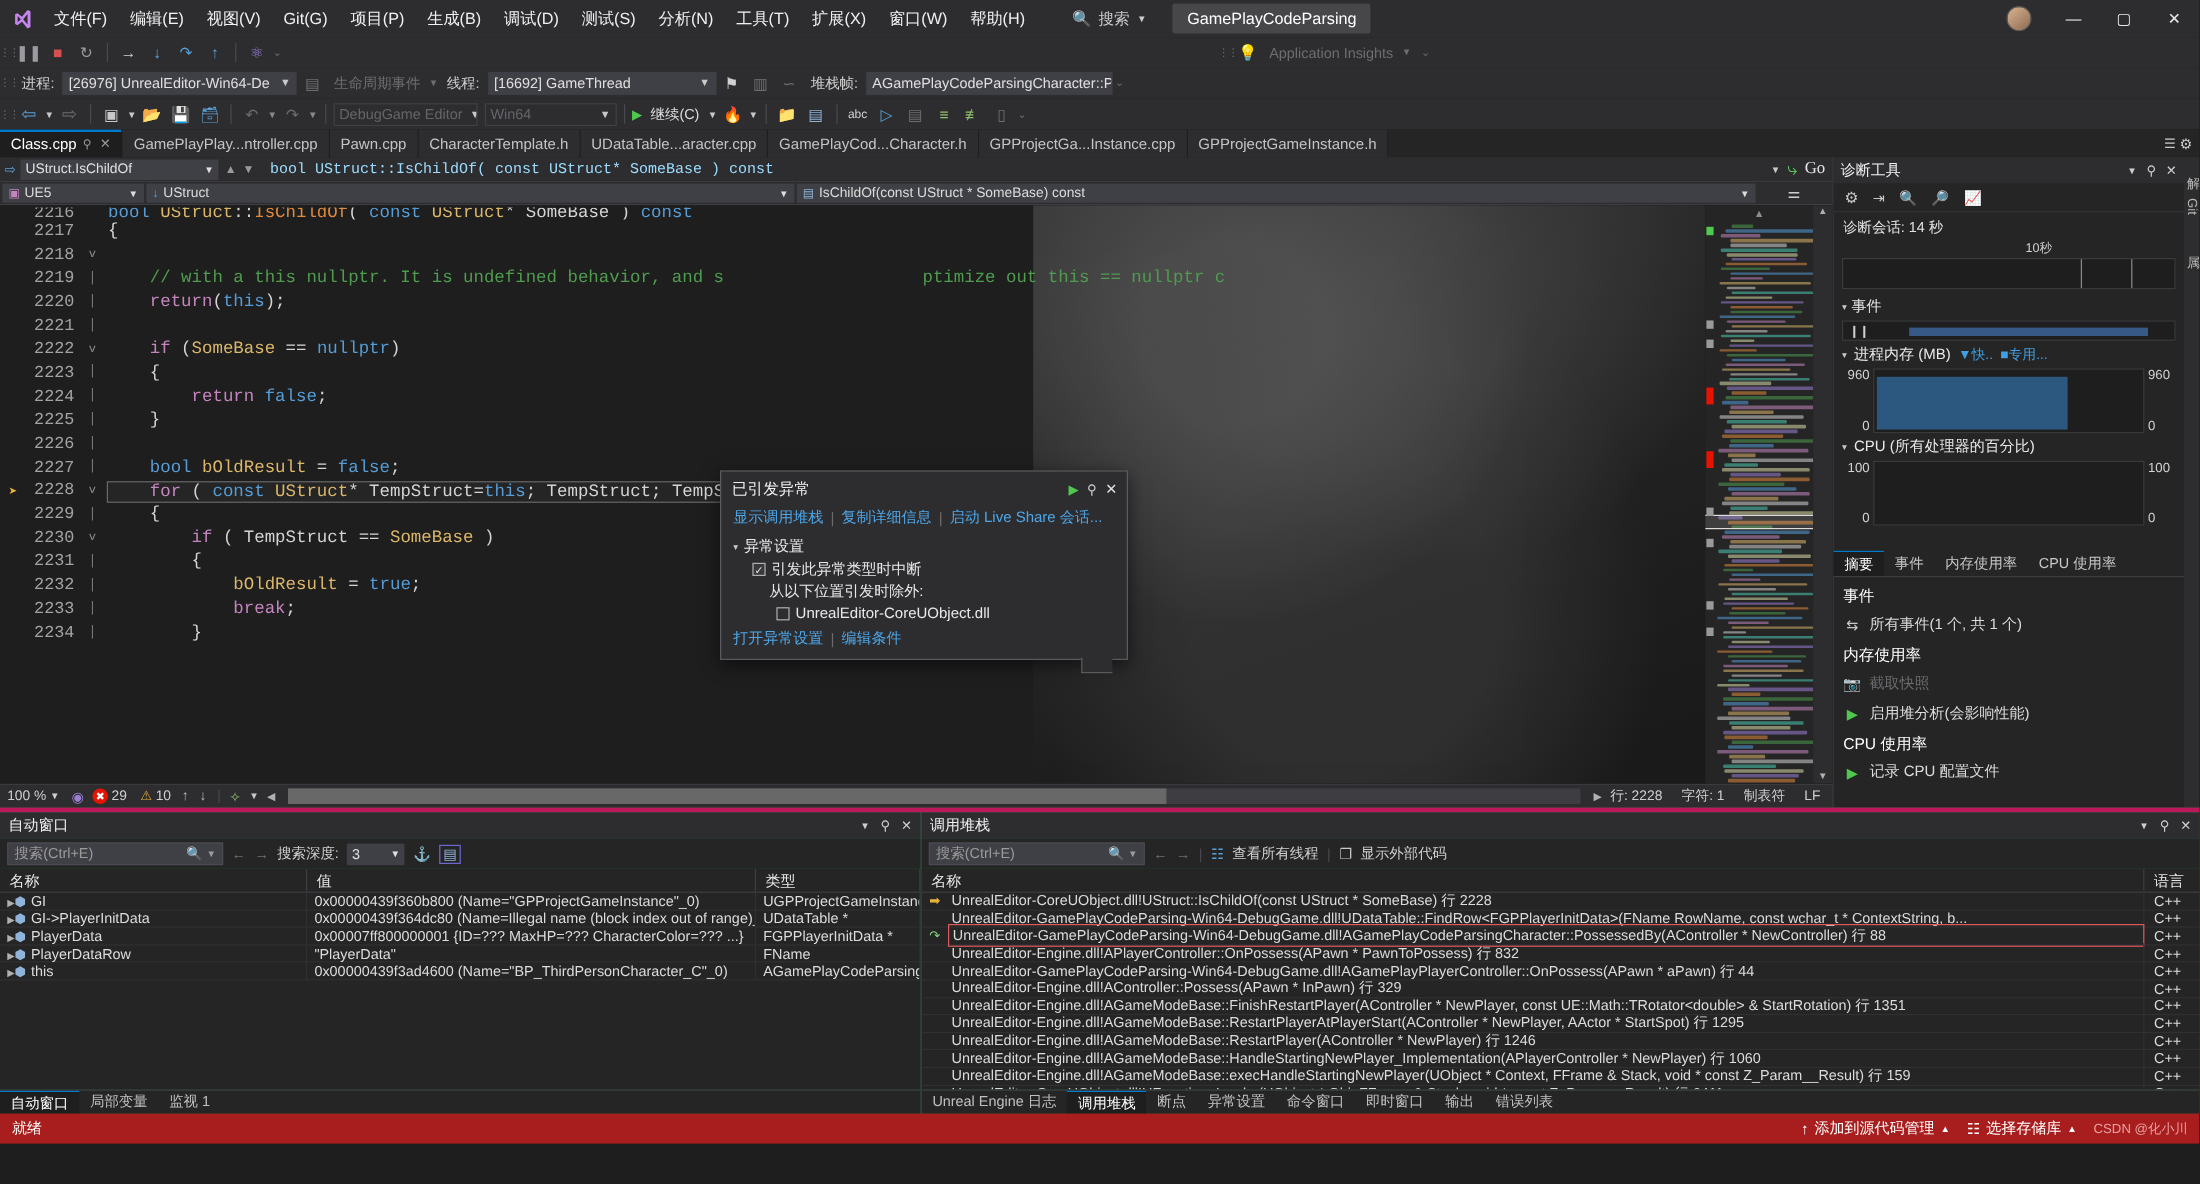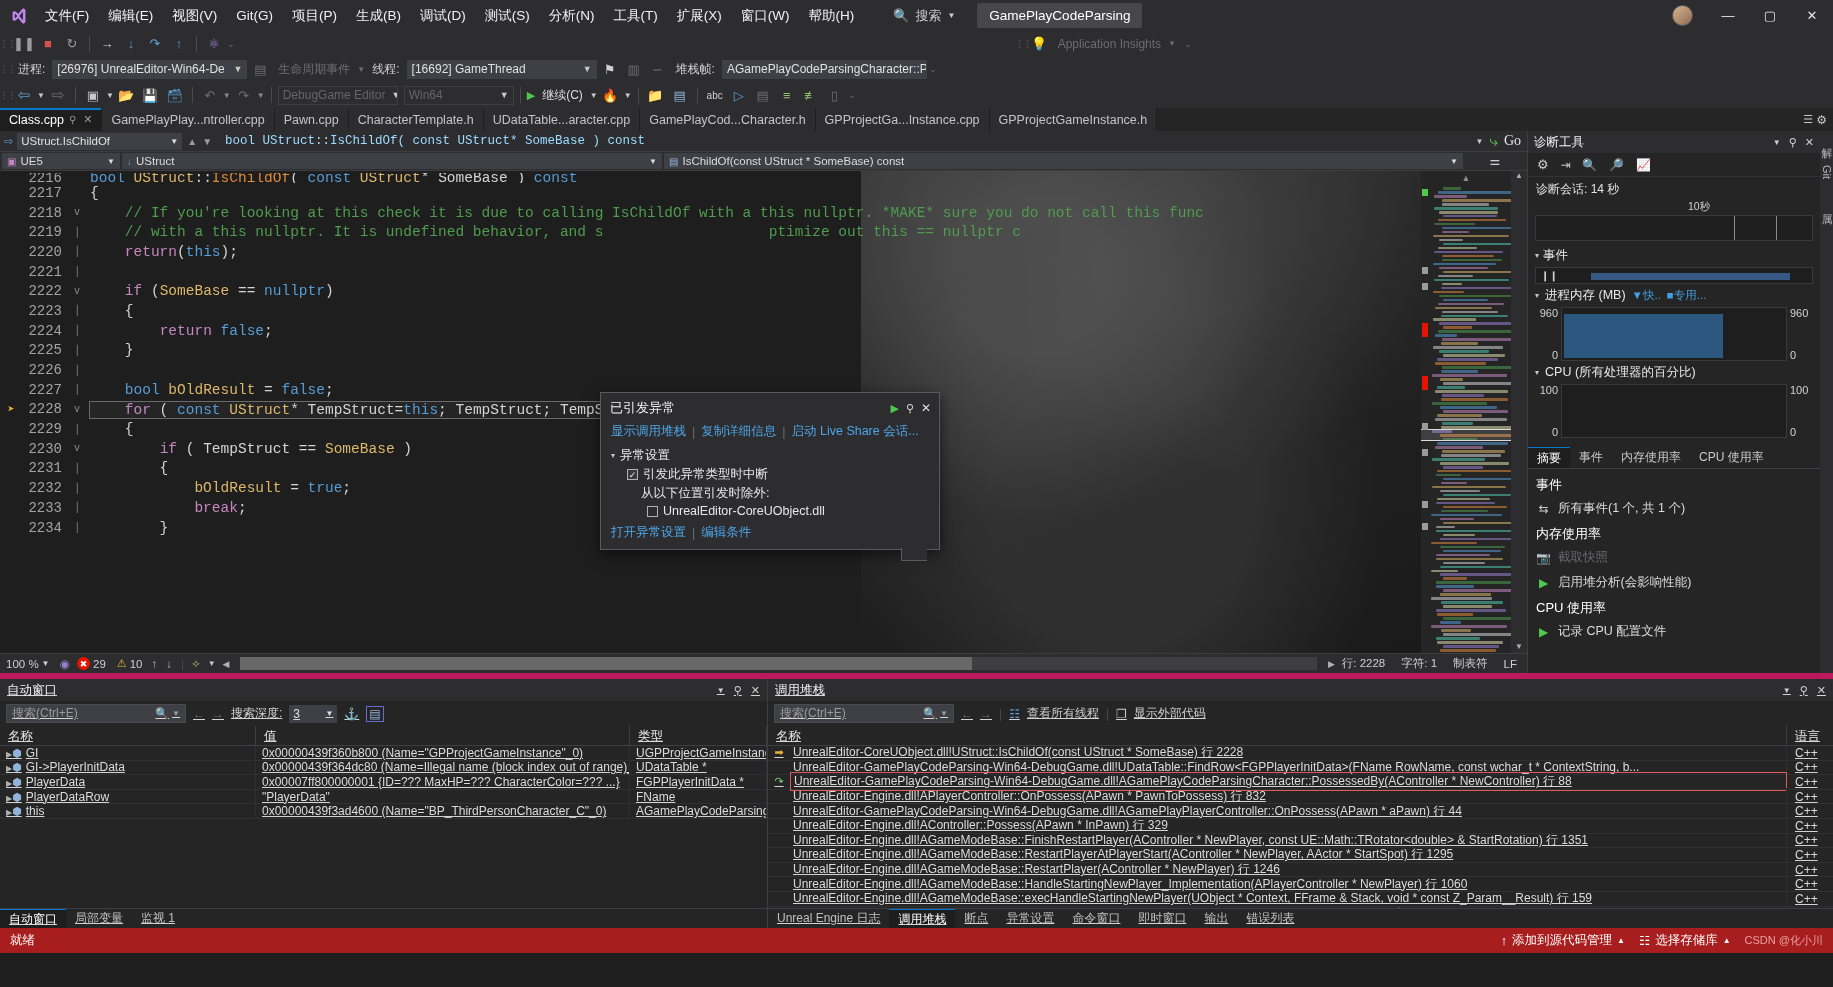--- a/index.html
+++ b/index.html
@@ -194,36 +194,36 @@
   .ev-pause { color:#d0d0d0; font-size:10px; }
   .ev-bar { position:absolute; left:55px; right:22px; top:5px; height:7px; background:#3f6fa8; opacity:0.75; }
   .mem-hd { display:flex; align-items:center; gap:6px; padding:2px 7px; font-size:12.5px; color:#e8e8e8;
      flex-wrap:nowrap; white-space:nowrap; overflow:hidden; }
   .mem-chip { color:#3f9fe0; font-size:11.5px; }
   .graph { margin:1px 7px; height:54px; display:flex; align-items:stretch; }
   .g-axis { width:26px; display:flex; flex-direction:column; justify-content:space-between;
      font-size:11px; color:#d2d2d2; text-align:right; padding-right:3px; }
   .g-body { flex:1; background:#1e1e1e; border:1px solid #3a3a3c; position:relative; }
   .g-fill { position:absolute; left:2px; right:28%; top:6px; bottom:2px; background:#2f628f; opacity:0.85; }
-  .diag-tabs { display:flex; align-items:stretch; height:22px; flex:0 0 22px; margin-top:8px;
+  .diag-tabs { display:flex; align-items:stretch; height:22px; flex:0 0 22px; margin-top:20px;
      border-bottom:1px solid #3e3e42; background:#252526; }
   .dtab { padding:0 9px; display:flex; align-items:center; font-size:12px; color:#c8c8c8; }
   .dtab.active { background:#1e1e1e; color:#ffffff; border-top:1px solid #007acc; }
   .diag-scroll { flex:1; overflow:hidden; padding-top:3px; }
   .dsec-title { padding:4px 8px 2px 8px; font-size:13px; color:#ffffff; }
   .drow { display:flex; align-items:center; gap:7px; padding:4px 8px; font-size:12.5px; color:#dcdcdc; }
   .drow .ic { width:15px; text-align:center; color:#c8c8c8; font-size:12px; }
   .drow.disabled { color:#6b6b6e; }
 
   .rail { width:13px; flex:0 0 13px; background:#2d2d30; display:flex; flex-direction:column;
     align-items:center; padding-top:8px; gap:26px; }
   .rail-txt { writing-mode:vertical-rl; font-size:11px; color:#b8b8b8; white-space:nowrap; }
 
   
-  .bottom { height:255px; flex:0 0 255px; display:flex; background:#15803d; border-top:6px solid #be185d;text-decoration:underline; }
+  .bottom { height:255px; flex:0 0 255px; display:flex; background:#15803d; border-top:4px solid #be185d; }
   .bpanel { display:flex; flex-direction:column; min-width:0; }
   .autos { width:768px; flex:0 0 768px; border-right:1px solid #3e3e42; }
   .callstack { flex:1; }
   .bp-head { display:flex; align-items:center; height:22px; flex:0 0 22px; background:#2d2d30;
      padding:0 7px; font-size:12.5px; color:#f0f0f0; }
   .bp-head .acts { margin-left:auto; display:flex; gap:9px; align-items:center; color:#cfcfcf; font-size:11px; }
   .bp-tools { display:flex; align-items:center; gap:7px; height:25px; flex:0 0 25px;
      padding:0 6px; background:#252526; font-size:12px; color:#d0d0d0; }
   .srchbox { width:180px; height:19px; background:#3f3f46; border:1px solid #4a4a50; display:flex;
      align-items:center; padding:0 5px; font-size:12px; color:#9b9b9b; }
@@ -477,21 +477,20 @@
               <span class="gutter-mark"></span>
               <span class="lnum">2217</span>
               <span class="fold"></span>
               <span class="ctext plain">{</span>
             </div>
 
             <div class="cline">
               <span class="gutter-mark"></span>
               <span class="lnum">2218</span>
               <span class="fold">v</span>
-              <span class="ctext cmt">    // If you're looking at this check it is due to calling IsChildOf with a this nullptr. *MAKE* sure you do not call this func</span>
             </div>
 
             <div class="cline">
               <span class="gutter-mark"></span>
               <span class="lnum">2219</span>
               <span class="fold">│</span>
               <span class="ctext cmt">    // with a this nullptr. It is undefined behavior, and s                   ptimize out this == nullptr c</span>
             </div>
 
             <div class="cline">

